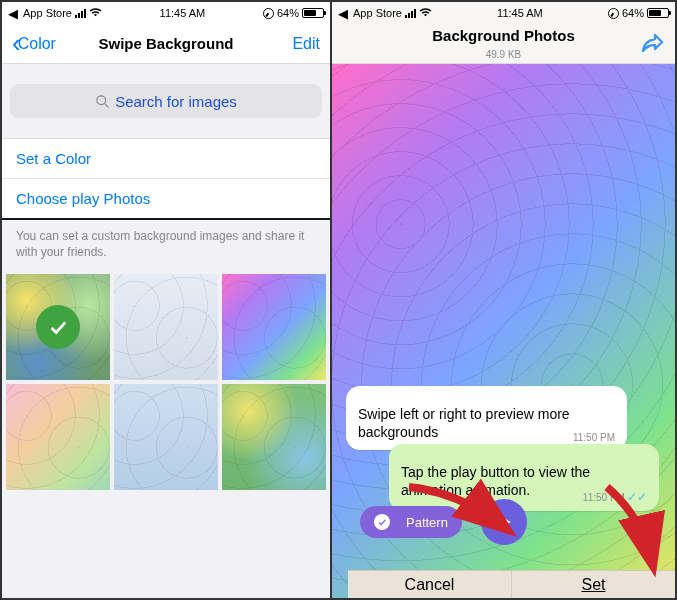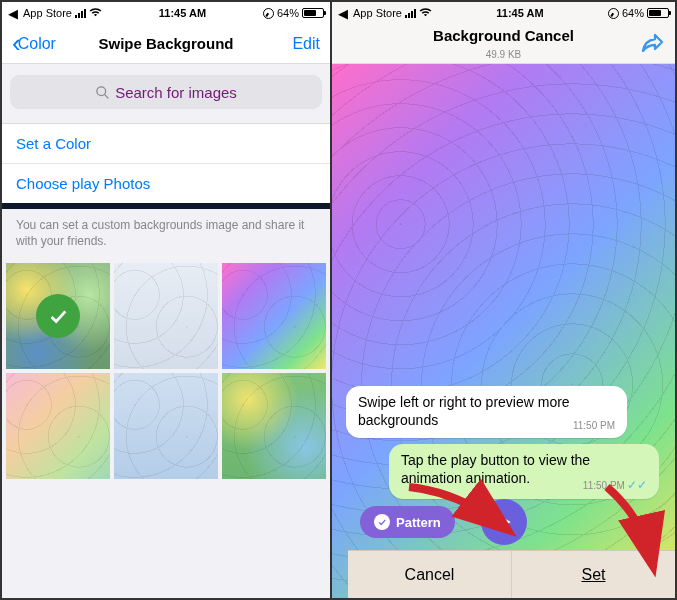--- a/index.html
+++ b/index.html
@@ -6,43 +6,43 @@
   body { font-family: -apple-system, Helvetica, Arial, sans-serif; background: #fff; }
   .wrap { display: flex; width: 677px; height: 600px; border: 2px solid #333; }
   .phone { height: 100%; position: relative; background: #f2f1f6; overflow: hidden; }
   .phone.left { width: 330px; border-right: 2px solid #333; }
   .phone.right { flex: 1; }
 
   
   .status { display: flex; align-items: center; height: 22px; padding: 0 6px; font-size: 11px; font-weight: 500; background: #fff; }
   .phone.right .status { background: #f7f6f4; }
   .status .sleft { display: flex; align-items: center; gap: 3px; }
-  .status .scenter { flex: 1; text-align: center; font-weight: 700; }
+  .status .scenter { flex: 1; text-align: center; font-weight: 400; }
   .status .sright { display: flex; align-items: center; gap: 3px; }
   .bars { display: inline-flex; align-items: flex-end; gap: 1px; }
   .bars span { width: 2px; background: #000; }
   .bars span:nth-child(1){height:3px}.bars span:nth-child(2){height:5px}.bars span:nth-child(3){height:7px}.bars span:nth-child(4){height:9px}
   .batt { width: 22px; height: 10px; border: 1px solid #000; border-radius: 2px; position: relative; }
   .batt::after { content:""; position:absolute; right:-3px; top:2px; width:2px; height:4px; background:#000; border-radius:0 1px 1px 0; }
   .batt .fill { position:absolute; left:1px; top:1px; bottom:1px; width:60%; background:#000; border-radius:1px; }
 
   
   .nav { display:flex; align-items:center; height:40px; padding:0 10px; background:#fff; border-bottom:1px solid #dcdcdc; }
   .phone.right .nav { background:#f7f6f4; }
   .nav .nl, .nav .nr { width: 60px; display:flex; align-items:center; }
   .nav .nr { justify-content: flex-end; }
   .nav .nc { flex:1; text-align:center; }
   .nav .title { font-size:15px; font-weight:600; }
   .nav .subtitle { font-size:10px; color:#8a8a8e; margin-top:5px; }
   .blue { color:#007aff; font-size:16px; }
   .chev { font-size:26px; line-height:0.6; font-weight:300; margin-right:-3px; }
 
   
-  .search { margin:11px 8px; height:34px; background:#e3e3e8; border-radius:9px; display:flex; align-items:center; justify-content:center; color:#701a75; font-size:15px; gap:5px;}
-  .list { margin-top:14px; background:#fff; border-top:1px solid #dcdcdc; border-bottom:6px solid #0f172a; }
+  .search { margin:20px 8px; height:34px; background:#e3e3e8; border-radius:9px; display:flex; align-items:center; justify-content:center; color:#1d4ed8; font-size:15px; gap:5px;}
+  .list { margin-top:14px; background:#fff; border-top:1px solid #dcdcdc; border-bottom:2px solid #0f172a; }
   .row { padding:11px 14px; font-size:15px; color:#007aff; }
   .row + .row { border-top:1px solid #e5e5e9; }
   .hint { padding:8px 14px 14px; font-size:12px; color:#868686; line-height:1.35; }
 
   .grid { display:grid; grid-template-columns:repeat(3,1fr); gap:4px; padding:0 4px; }
   .thumb { height:106px; position:relative; }
   .g1{background:radial-gradient(circle at 20% 25%, #f7e36a, transparent 45%),radial-gradient(circle at 80% 30%, #b7e7a1, transparent 50%),radial-gradient(circle at 30% 85%, #5c90c8, transparent 50%),linear-gradient(#7fa97b,#6a9a6e)}
   .g2{background:linear-gradient(#e7edf4,#d3ddea)}
   .g3{background:linear-gradient(135deg,#ff71cd 0%,#b37af2 25%,#7ca5ff 55%,#7de28d 80%,#f3e76a 100%)}
   .g4{background:linear-gradient(135deg,#f6bdd4 0%,#f3cfa0 40%,#bfe3a0 75%,#9dd9b5 100%)}
@@ -52,33 +52,33 @@
     repeating-radial-gradient(circle at 20% 30%,#000 0 1px,transparent 1px 24px),
     repeating-radial-gradient(circle at 70% 60%,#000 0 1px,transparent 1px 30px);}
   .check{position:absolute;left:50%;top:50%;transform:translate(-50%,-50%);width:44px;height:44px;border-radius:50%;background:#3fa33f;display:flex;align-items:center;justify-content:center;}
   .check svg{width:22px;height:22px;stroke:#fff;stroke-width:3;fill:none;}
 
   
   .preview { position:absolute; inset:62px 0 0 0; }
   .preview .bg { position:absolute; inset:0; }
   .preview .bg .fill { position:absolute; inset:0; }
   .preview .bg .fill.g3{background:linear-gradient(135deg,#ff6ecb 0%,#b37af2 22%,#7ca5ff 50%,#7de28d 78%,#f1e55e 100%)}
-  .bubble { position:absolute; left:14px; right:48px; border-radius:14px; padding:8px 12px 6px; font-size:14px; line-height:1.25; box-shadow:0 1px 1px rgba(0,0,0,.1);}
+  .bubble { position:absolute; left:14px; right:48px; border-radius:14px; padding:20px 12px 6px; font-size:14px; line-height:1.25; box-shadow:0 1px 1px rgba(0,0,0,.1);}
   .bubble.white{background:#fff;color:#000;}
   .bubble.green{background:#d4f6b9;color:#000;right:16px;left:auto;max-width:270px;}
   .bubble .ts{font-size:10px;color:#8c8c8c;float:right;margin-left:8px;margin-top:8px;}
   .bubble .ticks{color:#53bdeb;font-size:12px;margin-left:2px;}
 
-  .pill{position:absolute;display:flex;align-items:center;gap:6px;height:32px;padding:0 14px;border-radius:16px;font-size:13px;font-weight:700;color:#fff;}
+  .pill{position:absolute;display:flex;align-items:center;gap:16px;height:32px;padding:0 14px;border-radius:16px;font-size:13px;font-weight:400;color:#fff;}
   .pill.purple{background:#8261d9;}
   .pill.blue{background:#499fde;}
   .playbtn{position:absolute;width:46px;height:46px;border-radius:50%;background:#6a60dd;display:flex;align-items:center;justify-content:center;}
   .playbtn svg{width:18px;height:18px;fill:#fff;}
 
-  .footer{position:absolute;left:16px;right:0;bottom:0;height:48px;display:flex;background:#ece3d8;border-top:1px solid #cfc8bb;}
+  .footer{position:absolute;left:16px;right:0;bottom:0;height:28px;display:flex;background:#ece3d8;border-top:1px solid #cfc8bb;}
   .footer .fbtn{flex:1;display:flex;align-items:center;justify-content:center;font-size:16px;color:#000;}
   .footer .fbtn + .fbtn{border-left:1px solid #d6cfc2;text-decoration:underline;}
 
   .arrow{position:absolute;pointer-events:none;}
   .arrow svg{overflow:visible;}
   .share svg{width:24px;height:20px;fill:none;stroke:#3a97ef;stroke-width:2.3;stroke-linejoin:round;stroke-linecap:round;}
   .colorcircle{width:16px;height:16px;border-radius:50%;background:conic-gradient(#ff4d4d,#ffcc00,#33cc66,#3399ff,#b84dff,#ff4d4d);}
   .pcheck{width:16px;height:16px;border-radius:50%;background:#fff;display:flex;align-items:center;justify-content:center;}
   .pcheck svg{width:10px;height:10px;stroke:#8261d9;stroke-width:3;fill:none;}
   .backtri{font-size:13px;color:#000;margin-right:2px;}
@@ -135,21 +135,21 @@
           <circle cx="10" cy="10" r="7" fill="none" stroke="#8a8a8e" stroke-width="2"></circle>
           <line x1="15" y1="15" x2="21" y2="21" stroke="#8a8a8e" stroke-width="2" stroke-linecap="round"></line>
         </svg>
       <span>Search for images</span>
     </div>
 
     <div class="list">
       <div class="row">Set a Color</div>
       <div class="row">Choose play Photos</div>
     </div>
-    <div class="hint">You can set a custom backgrounds image and share it with your friends.</div>
+    <div class="hint">You can set a custom background images and share it with your friends.</div>
 
     <div class="grid">
       <div class="thumb g1">
         <div class="pattern-overlay"></div>
         <div class="check">
             <svg viewBox="0 0 24 24">
               <polyline points="5,13 10,18 20,7"></polyline>
             </svg>
           </div>
       </div>
@@ -194,21 +194,21 @@
         <span>64%</span>
         <span class="batt">
             <span class="fill"></span>
           </span>
       </div>
     </div>
 
     <div class="nav">
       <div class="nl"></div>
       <div class="nc">
-        <div class="title">Background Cancel</div>
+        <div class="title">Background Photos</div>
         <div class="subtitle">49.9 KB</div>
       </div>
       <div class="nr">
         <span class="share">
           <svg viewBox="0 0 24 20">
               <path d="M14 3l7 7-7 7v-4c-5 0-9 2-12 6 1-6 5-11 12-12V3z"></path>
             </svg>
         </span>
       </div>
     </div>

